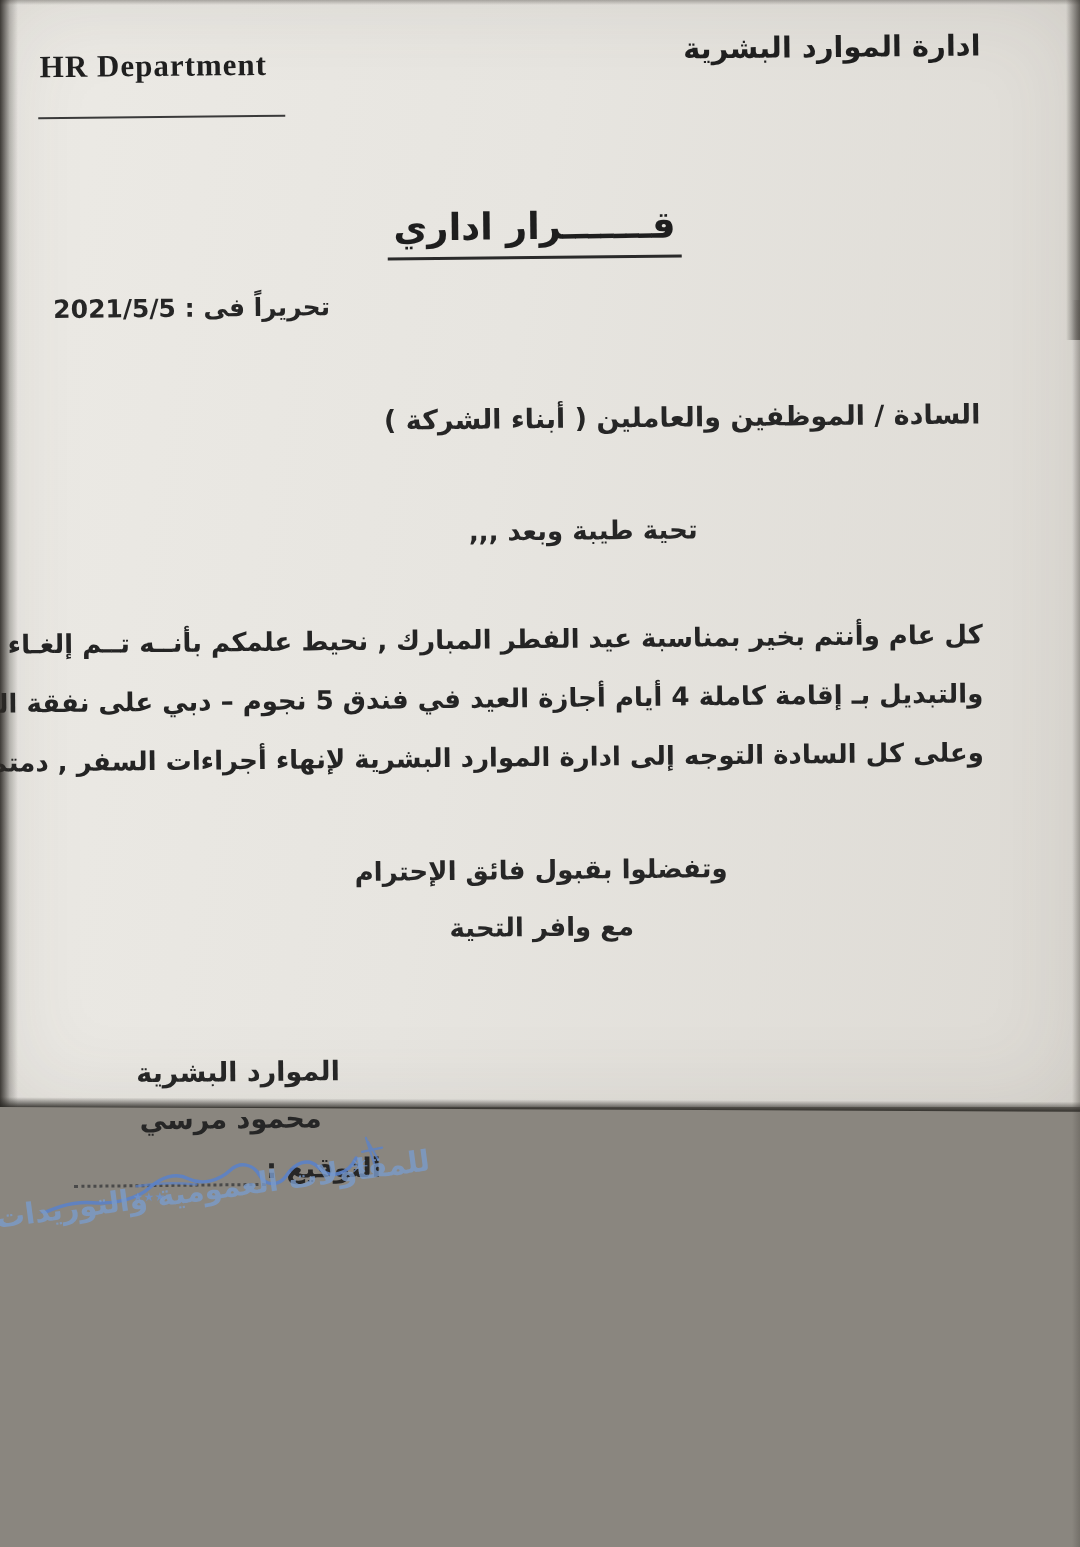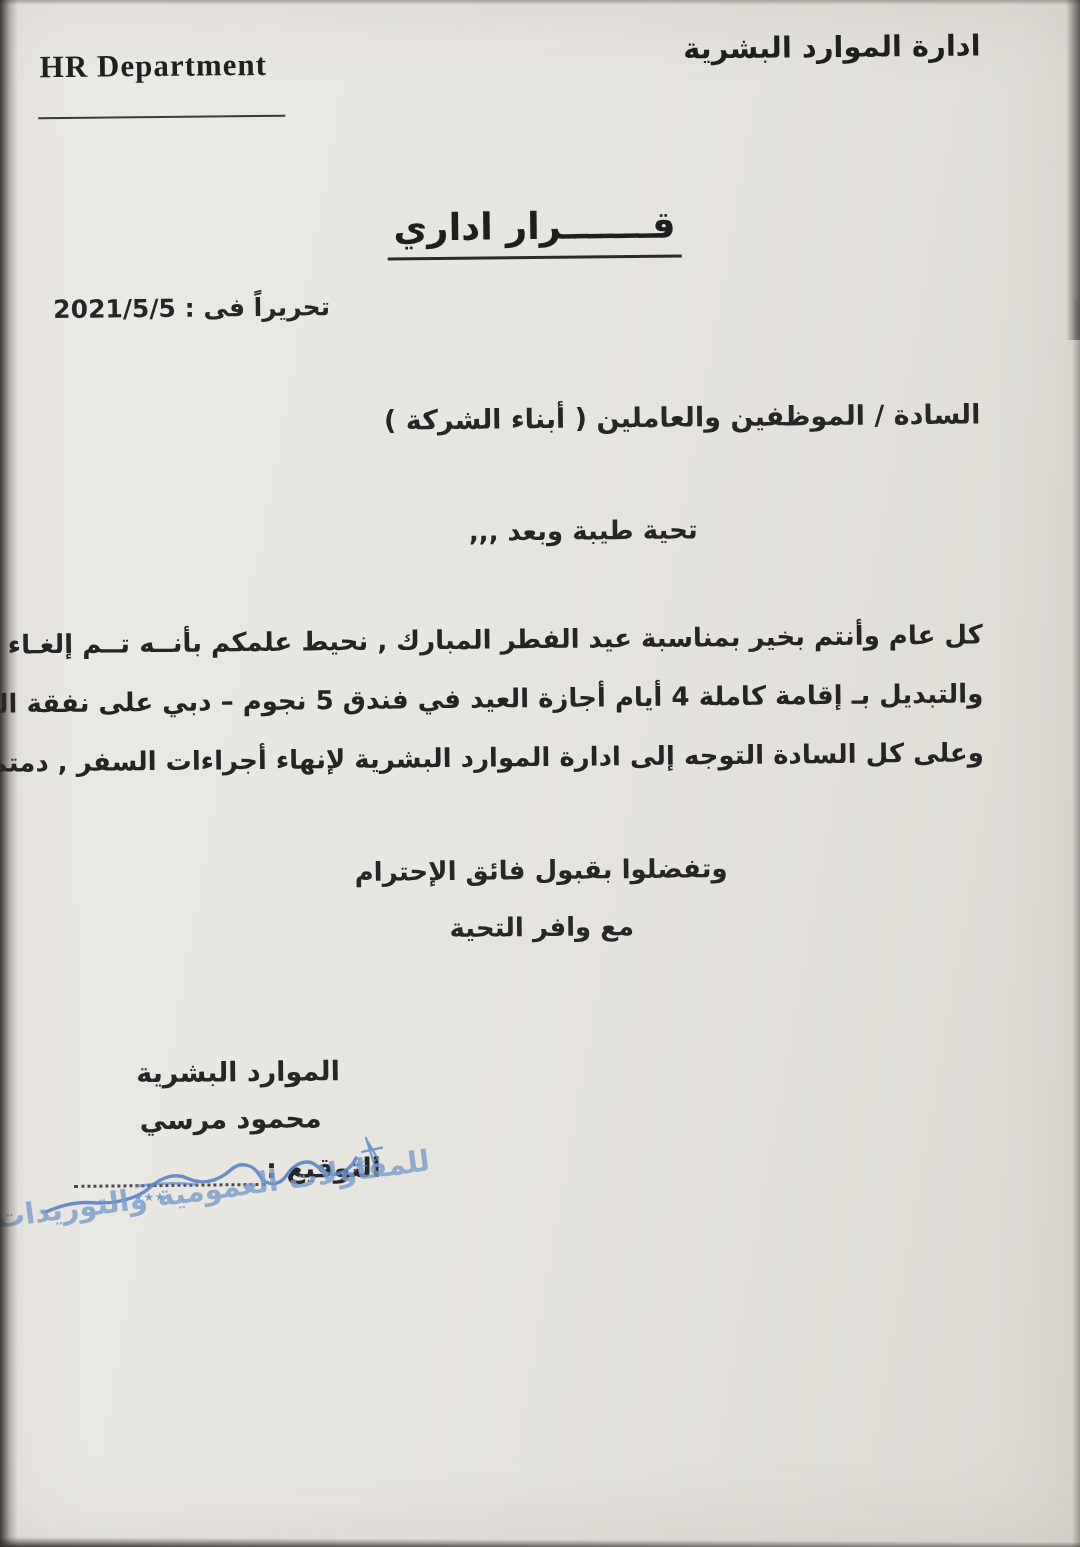--- a/index.html
+++ b/index.html
@@ -12,21 +12,21 @@
     position: relative;
     overflow: hidden;
     background: #8a867f;
     font-family: "DejaVu Sans", sans-serif;
   }
   .page {
     position: absolute;
     left: 0;
     top: 0;
     width: 1080px;
-    height: 1547px;
+    height: 1107px;
     background: linear-gradient(100deg, #eceae5 0%, #e7e5e0 45%, #ddDAD4 100%);
     box-shadow: inset 0 0 90px rgba(70,65,58,0.12);
   }
   
   .edge-left {
     position: absolute; left: 0; top: 0; width: 18px; height: 100%;
     background: linear-gradient(to right, rgba(44,41,37,0.9), rgba(44,41,37,0.25) 55%, rgba(44,41,37,0));
   }
   .edge-right-top {
     position: absolute; right: 0; top: 0; width: 14px; height: 340px;

